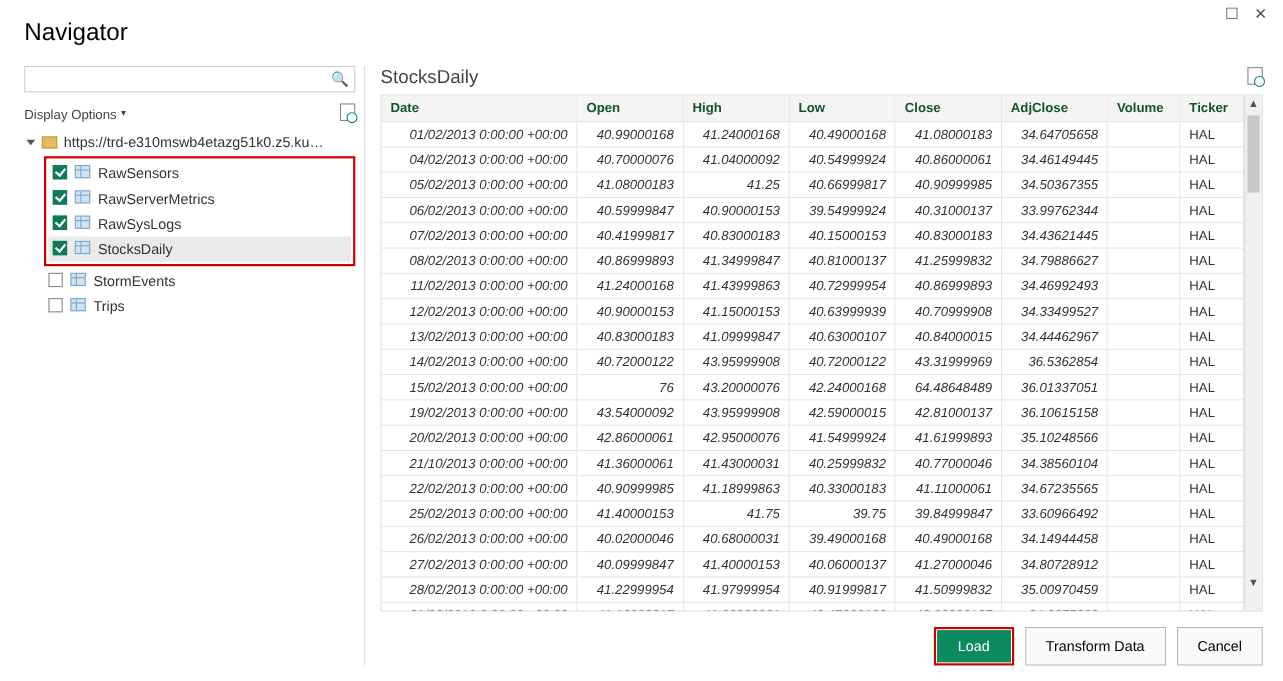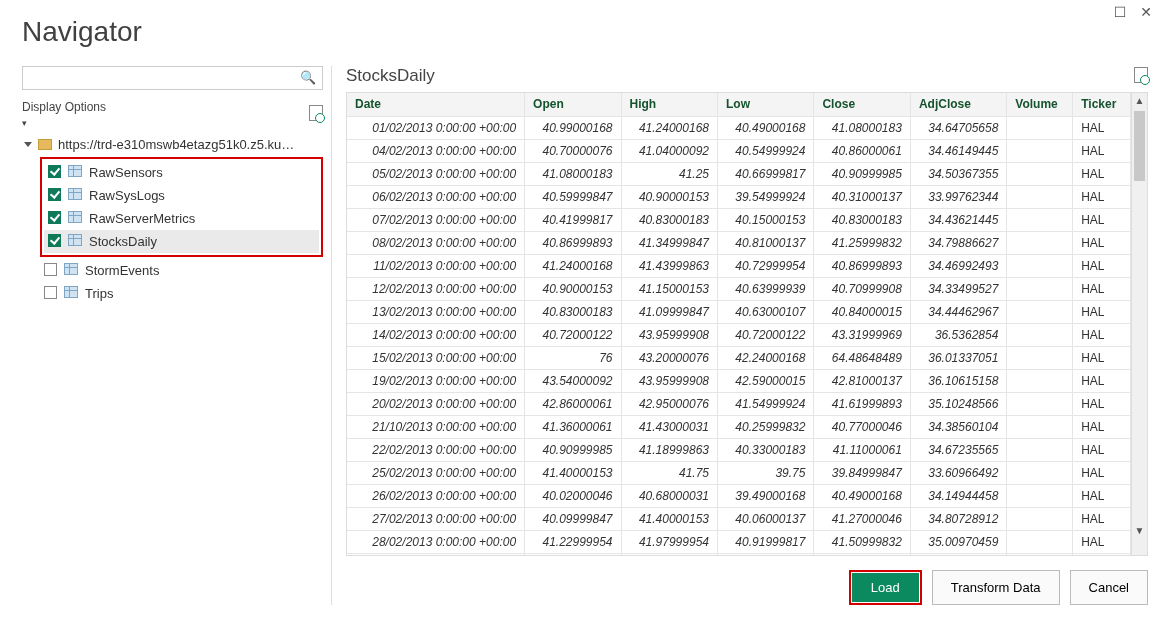--- a/index.html
+++ b/index.html
@@ -1,27 +1,27 @@
 <!DOCTYPE html>
 <html><head>
 <meta charset="utf-8">
 <style>
   * { box-sizing: border-box; }
   html, body { margin:0; padding:0; font-family: "Segoe UI", Arial, sans-serif; font-size:12px; color:#333; background:#fff; }
   .window { width:1166px; height:619px; position:relative; padding:10px 18px 14px 22px; display:flex; flex-direction:column; }
   .titlebar { position:absolute; top:4px; right:14px; display:flex; gap:14px; }
   .titlebar span { font-size:14px; color:#555; cursor:pointer; }
-  h1 { font-size:28px; font-weight:400; margin:6px 0 18px 0; color:#404040; }
+  h1 { font-size:22px; font-weight:400; margin:6px 0 18px 0; color:#000000; }
   .body { flex:1; display:flex; min-height:0; }
   .left { width:310px; display:flex; flex-direction:column; padding-right:8px; border-right:1px solid #ddd; }
   .search { position:relative; margin-bottom:6px; }
   .search input { width:100%; padding:4px 24px 4px 6px; border:1px solid #ccc; font-size:12px; height:24px; }
   .search .mag { position:absolute; right:6px; top:4px; color:#b8860b; font-size:13px; }
   .display-row { display:flex; align-items:center; justify-content:space-between; margin:4px 0 6px 0; font-size:12px; color:#444;}
-  .display-row .ddlabel { display:flex; gap:4px; cursor:pointer;flex-direction:column;}
+  .display-row .ddlabel { display:flex; gap:4px; cursor:pointer;}
   .display-row .refresh { color:#888; font-size:13px; cursor:pointer; position:relative; }
   .tree { font-size:13px; }
   .tree-root { display:flex; align-items:center; gap:6px; padding:3px 0 3px 2px; }
   .tri { display:inline-block; width:0;height:0;border-left:4px solid transparent;border-right:4px solid transparent;border-top:5px solid #555;}
   .folder { width:14px;height:11px;background:#e6b95c;border:1px solid #c79a3a;display:inline-block; }
   .root-label { white-space:nowrap; overflow:hidden; text-overflow:ellipsis; max-width:240px; color:#333;}
   .tree-children { margin-left:18px; }
   .tree-item { display:flex; align-items:flex-start; gap:7px; padding:4px 4px; }
   .tree-item.selected { background:#eaeaea; }
   .chk { width:13px; height:13px; border:1px solid #888; display:inline-flex; align-items:center; justify-content:center; background:#fff; flex:0 0 auto;}
@@ -90,26 +90,26 @@
         <div class="tree-children" id="tree-children">
             <div class="highlight-box">
               <div class="tree-item">
                 <span class="chk checked"></span>
                 <span class="tbl-icon"></span>
                 <span>RawSensors</span>
               </div>
               <div class="tree-item">
                 <span class="chk checked"></span>
                 <span class="tbl-icon"></span>
-                <span>RawSysLogs</span>
+                <span>RawServerMetrics</span>
               </div>
               <div class="tree-item">
                 <span class="chk checked"></span>
                 <span class="tbl-icon"></span>
-                <span>RawServerMetrics</span>
+                <span>RawSysLogs</span>
               </div>
               <div class="tree-item selected">
                 <span class="chk checked"></span>
                 <span class="tbl-icon"></span>
                 <span>StocksDaily</span>
               </div>
             </div>
             <div class="tree-item">
               <span class="chk"></span>
               <span class="tbl-icon"></span>

